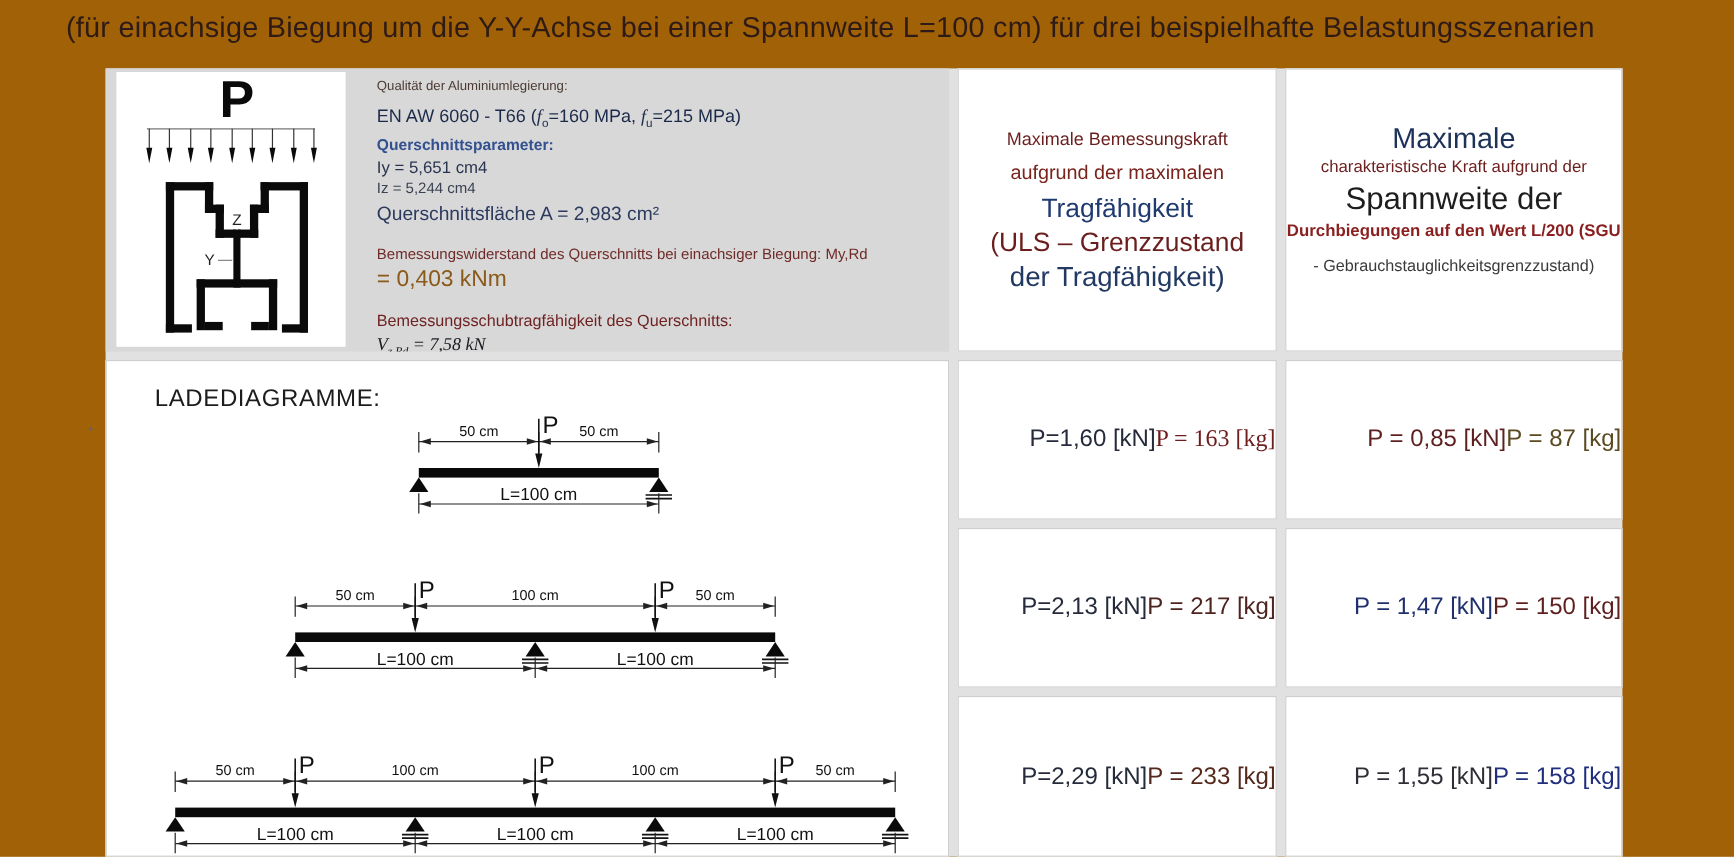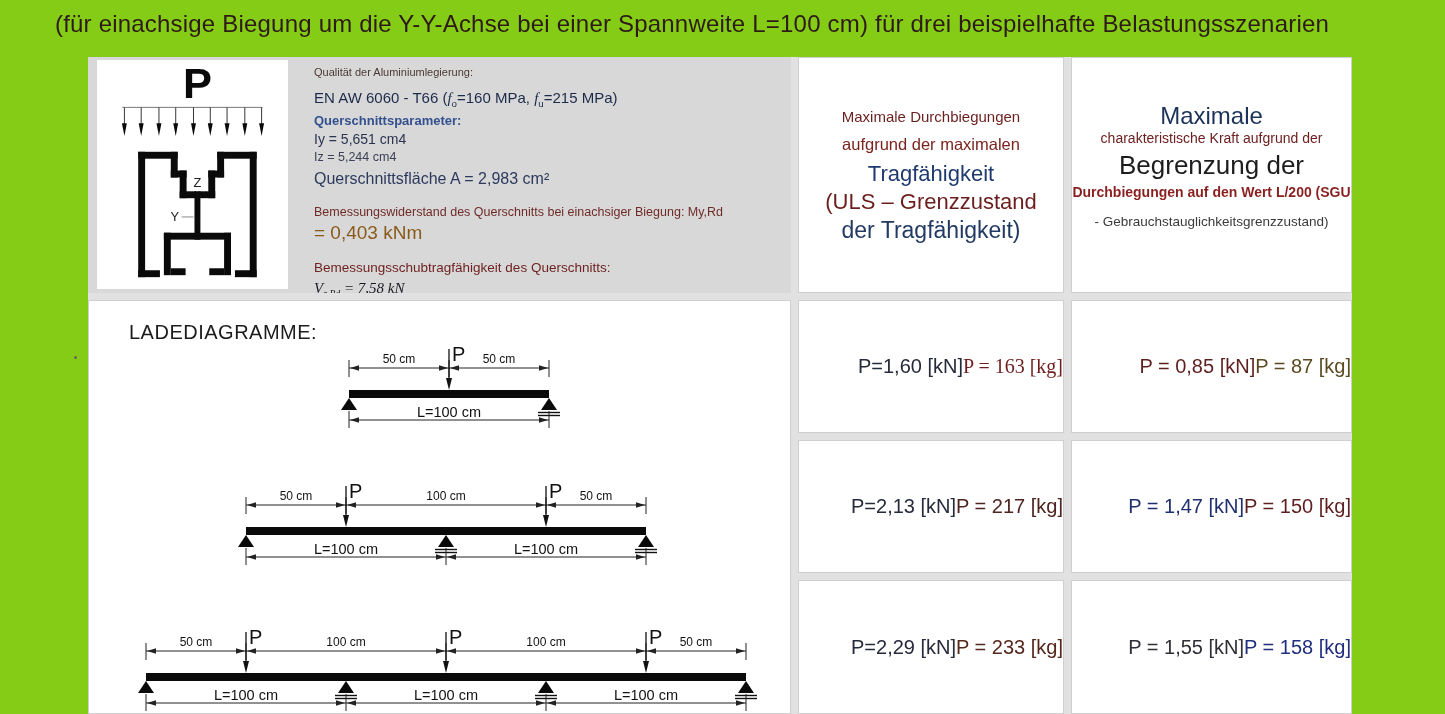--- a/index.html
+++ b/index.html
@@ -1,17 +1,17 @@
 <!DOCTYPE html>
 <html><head>
 <meta charset="utf-8">
 <style>
   * { margin:0; padding:0; box-sizing:border-box; }
   body { width:1445px; height:714px; font-family:"Liberation Sans", sans-serif; background:#ffffff; }
-  .page { position:relative; width:1445px; height:714px; overflow:hidden; background:#84cc16; }
+  .page { position:relative; width:1445px; height:714px; overflow:hidden; background:#a16207; }
 
   .title { position:absolute; left:55px; top:10px; width:1320px;
            font-size:24px; font-weight:500; letter-spacing:0.2px; color:#2e1a16; }
 
   .stray-dot { position:absolute; left:74px; top:356px; width:3px; height:3px;
                border-radius:50%; background:#666; }
 
   .grid { position:absolute; left:88px; top:57px; width:1264px; height:657px;
           display:grid; grid-template-columns:703px 266px 1fr;
           grid-template-rows:236px 133px 133px 1fr; gap:7px; background:#e1e1e1; }
@@ -146,30 +146,30 @@
         <div class="t-iz">Iz = 5,244 cm4</div>
         <div class="t-area">Querschnittsfläche A = 2,983 cm²</div>
         <div class="t-moment-caption">Bemessungswiderstand des Querschnitts bei einachsiger Biegung: My,Rd</div>
         <div class="t-moment-value">= 0,403 kNm</div>
         <div class="t-shear-caption">Bemessungsschubtragfähigkeit des Querschnitts:</div>
         <div class="t-shear-value"><i>V</i><sub>z,Rd</sub><span> = 7,58 kN</span></div>
       </div>
     </div>
 
     <div class="cell head head-uls">
-      <div class="l1">Maximale Durchbiegungen</div>
+      <div class="l1">Maximale Bemessungskraft</div>
       <div class="l2">aufgrund der maximalen</div>
       <div class="l3">Tragfähigkeit</div>
       <div class="l4">(ULS – Grenzzustand</div>
       <div class="l5">der Tragfähigkeit)</div>
     </div>
     <div class="cell head head-sls">
       <div class="l1">Maximale</div>
       <div class="l2">charakteristische Kraft aufgrund der</div>
-      <div class="l3">Begrenzung der</div>
+      <div class="l3">Spannweite der</div>
       <div class="l4">Durchbiegungen auf den Wert L/200 (SGU</div>
       <div class="l5">- Gebrauchstauglichkeitsgrenzzustand)</div>
     </div>
 
     <div class="cell cell-diagrams">
       <div class="lade-label">LADEDIAGRAMME:</div>
       <div class="dia" id="dia0"><svg width="228" height="88" viewBox="0 0 228 88">
             <line x1="14" y1="27" x2="214" y2="27" stroke="#222" stroke-width="1"></line>
             <line x1="14" y1="19" x2="14" y2="36" stroke="#222" stroke-width="1"></line>
             <line x1="114" y1="19" x2="114" y2="36" stroke="#222" stroke-width="1"></line>

